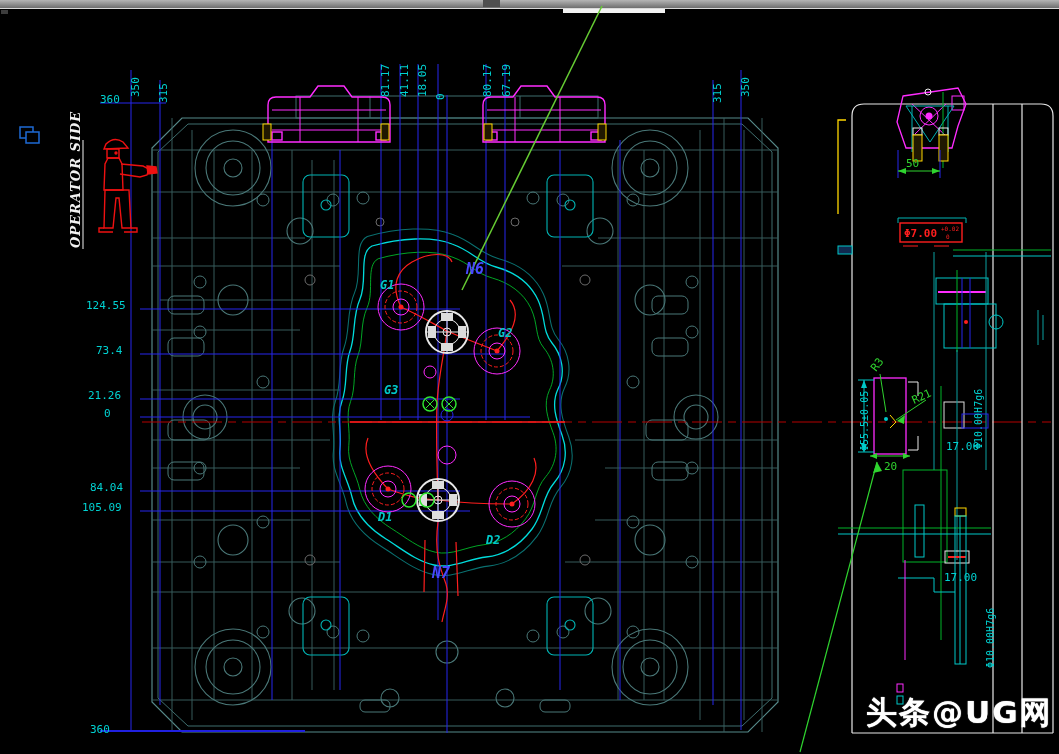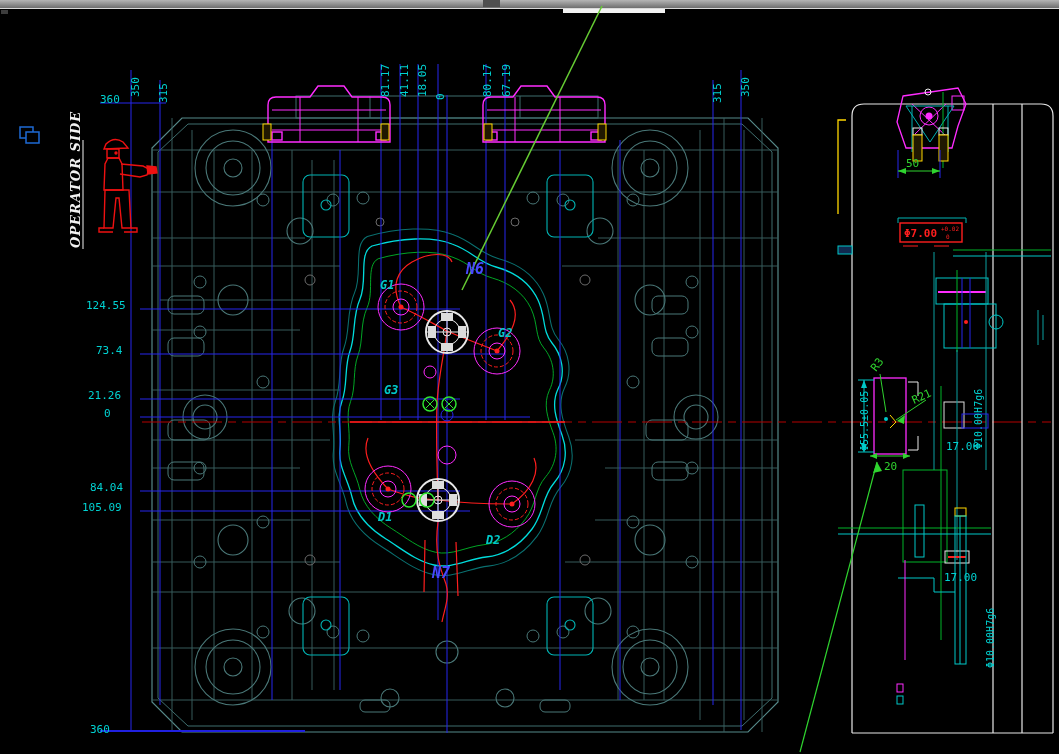--- a/index.html
+++ b/index.html
@@ -397,13 +397,14 @@
         <path d="M18,92 h-5 v4 h14 M45,92 h6 v4 h-13"></path>
       </g>
     </g>
 
     <g fill="none" stroke="#1e6ad4" stroke-width="1.5">
       <rect x="20" y="127" width="13" height="11"></rect>
       <rect x="26" y="132" width="13" height="11" fill="#000"></rect>
     </g>
   </svg>
 
+  <div class="watermark">头条@UG网</div>
 </div>
 
 </body></html>

